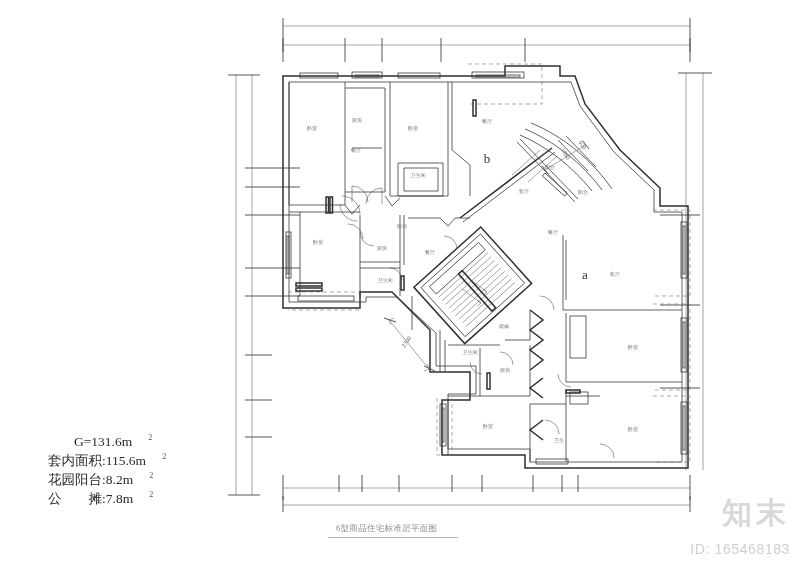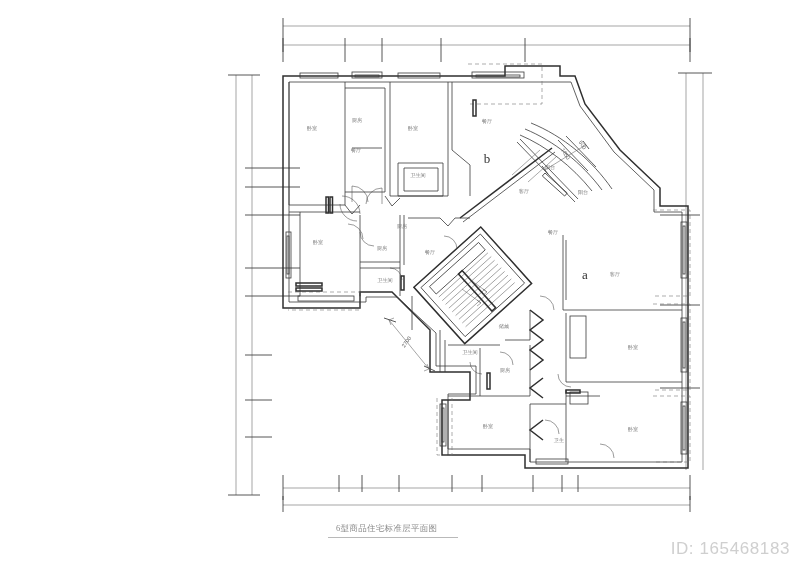--- a/index.html
+++ b/index.html
@@ -87,25 +87,25 @@
   #watermark .mark-glyphs {
     font-family: "Liberation Serif", serif;
     font-size: 30px;
     font-weight: bold;
     color: #d8d8d8;
     letter-spacing: 4px;
     line-height: 32px;
   }
   #watermark .mark-id {
     font-family: "Liberation Sans", sans-serif;
-    font-size: 17px;
+    font-size: 14px;
     color: #cfcfcf;
     letter-spacing: 0.6px;
     line-height: 16px;
-    margin-top: 2px;
+    margin-top: 12px;
   }
 
   
   .room-label {
     font-family: "Liberation Serif", serif;
     font-size: 5.2px;
     fill: #7c7c7c;
     text-anchor: middle;
     dominant-baseline: middle;
   }
@@ -465,21 +465,28 @@
         <text class="unit-label" x="585" y="276">a</text>
       </g>
     <g id="dim-label-layer">
         <text class="dim-text" x="408" y="343" transform="rotate(-56 408 343)">2700</text>
         <text class="dim-text" x="564" y="155" transform="rotate(58 564 155)">1850</text>
         <text class="dim-text" x="581" y="146" transform="rotate(58 581 146)">500</text>
       </g>
 
   </svg>
 
+  <div id="area-schedule">
+      <div class="row indent"><span>G=131.6m</span><span class="sup">2</span></div>
+      <div class="row"><span>套内面积:115.6m</span><span class="sup">2</span></div>
+      <div class="row"><span>花园阳台:8.2m</span><span class="sup">2</span></div>
+      <div class="row"><span>公　　摊:7.8m</span><span class="sup">2</span></div>
+    </div>
 
   <div id="plan-title">6型商品住宅标准层平面图</div>
   <div id="plan-title-rule"></div>
 
   <div id="watermark">
+    <div class="mark-glyphs">知末</div>
     <div class="mark-id">ID: 165468183</div>
   </div>
 
 </div>
 
 </body></html>

